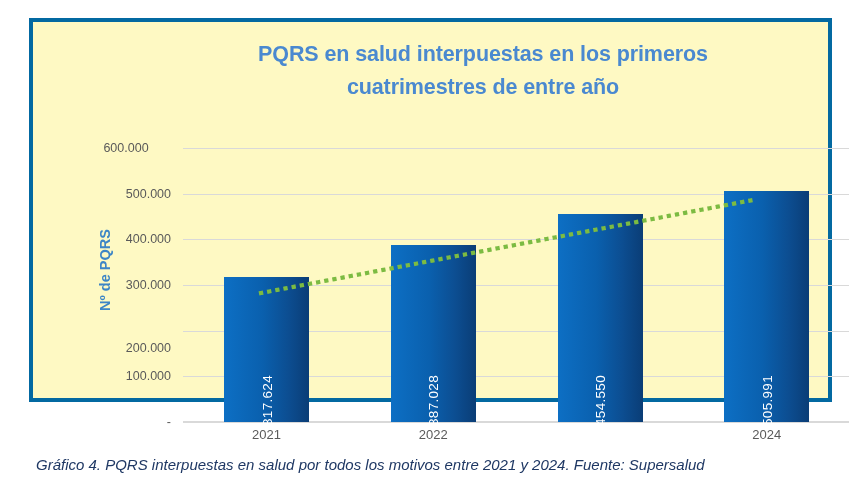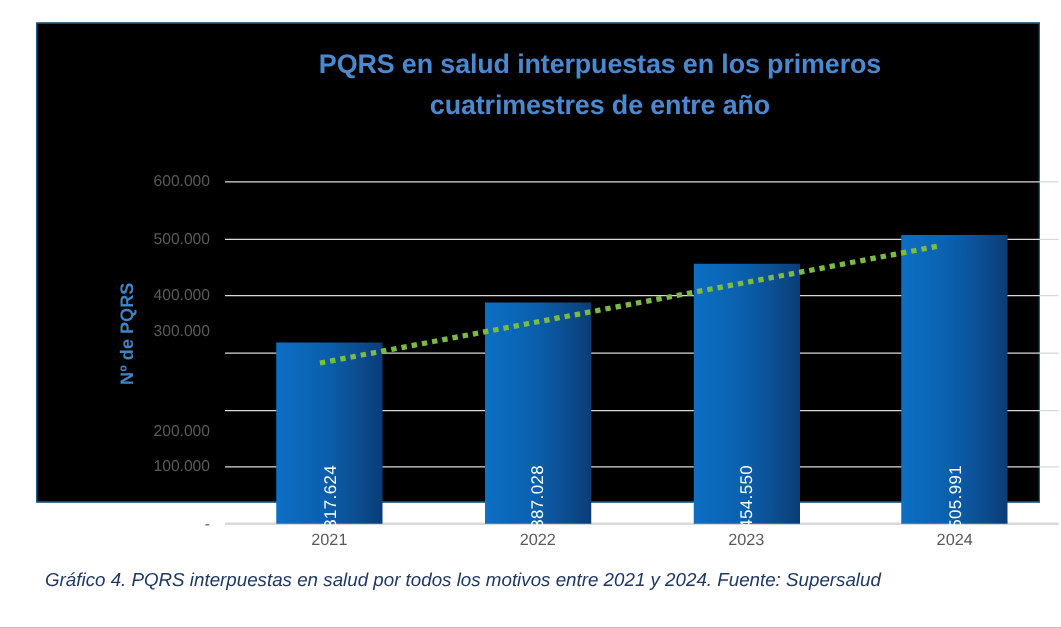--- a/index.html
+++ b/index.html
@@ -15,22 +15,22 @@
     overflow: hidden;
   }
 
   
   #chart-frame {
     position: absolute;
     left: 29px;
     top: 18px;
     width: 803px;
     height: 384px;
-    border: 1px solid #0369a1;
-    background: #000000;
+    border: 4px solid #0369a1;
+    background: #fef9c3;
     box-sizing: border-box;
   }
 
   
   #chart-title {
     position: absolute;
     left: 100px;
     top: 16px;
     width: 700px;
     text-align: center;
@@ -175,24 +175,24 @@
 <div id="chart-frame">
 
   <div id="chart-title">
     <span class="line">PQRS en salud interpuestas en los primeros</span>
     <span class="line">cuatrimestres de entre año</span>
   </div>
 
   <div id="y-axis-title">Nº de PQRS</div>
 
   <div id="y-ticks">
-    <div class="y-tick-label" style="top:0px;">600.000</div>
+    <div class="y-tick-label" style="top:0px;text-align:center;">600.000</div>
     <div class="y-tick-label" style="top:45.7px;">500.000</div>
     <div class="y-tick-label" style="top:91.3px;">400.000</div>
-    <div class="y-tick-label" style="top:120px;">300.000</div>
+    <div class="y-tick-label" style="top:137px;">300.000</div>
     <div class="y-tick-label" style="top:182.7px;margin-top:17px;">200.000</div>
     <div class="y-tick-label" style="top:228.3px;">100.000</div>
     <div class="y-tick-label" style="top:274px;">-</div>
   </div>
 
   <div id="plot-area">
 
     <div class="gridline" style="top:0px;"></div>
     <div class="gridline" style="top:45.7px;"></div>
     <div class="gridline" style="top:91.3px;"></div>
@@ -227,19 +227,18 @@
 
   </div>
 
   <svg id="trendline" viewBox="0 0 667 300">
     <line x1="78" y1="161" x2="570" y2="68" stroke="#7cbb42" stroke-width="4.2" stroke-linecap="square" stroke-dasharray="0.1 8.2"></line>
   </svg>
 
   <div id="x-labels">
     <div class="x-tick-label" style="left:0px;">2021</div>
     <div class="x-tick-label" style="left:166.75px;">2022</div>
-    <div class="x-tick-label" style="left:333.5px;">2023</div>
     <div class="x-tick-label" style="left:500.25px;">2024</div>
   </div>
 
 </div>
 
 <div id="caption">Gráfico 4.  PQRS interpuestas en salud por todos los motivos entre 2021 y 2024. Fuente: Supersalud</div>
 
 </body></html>

